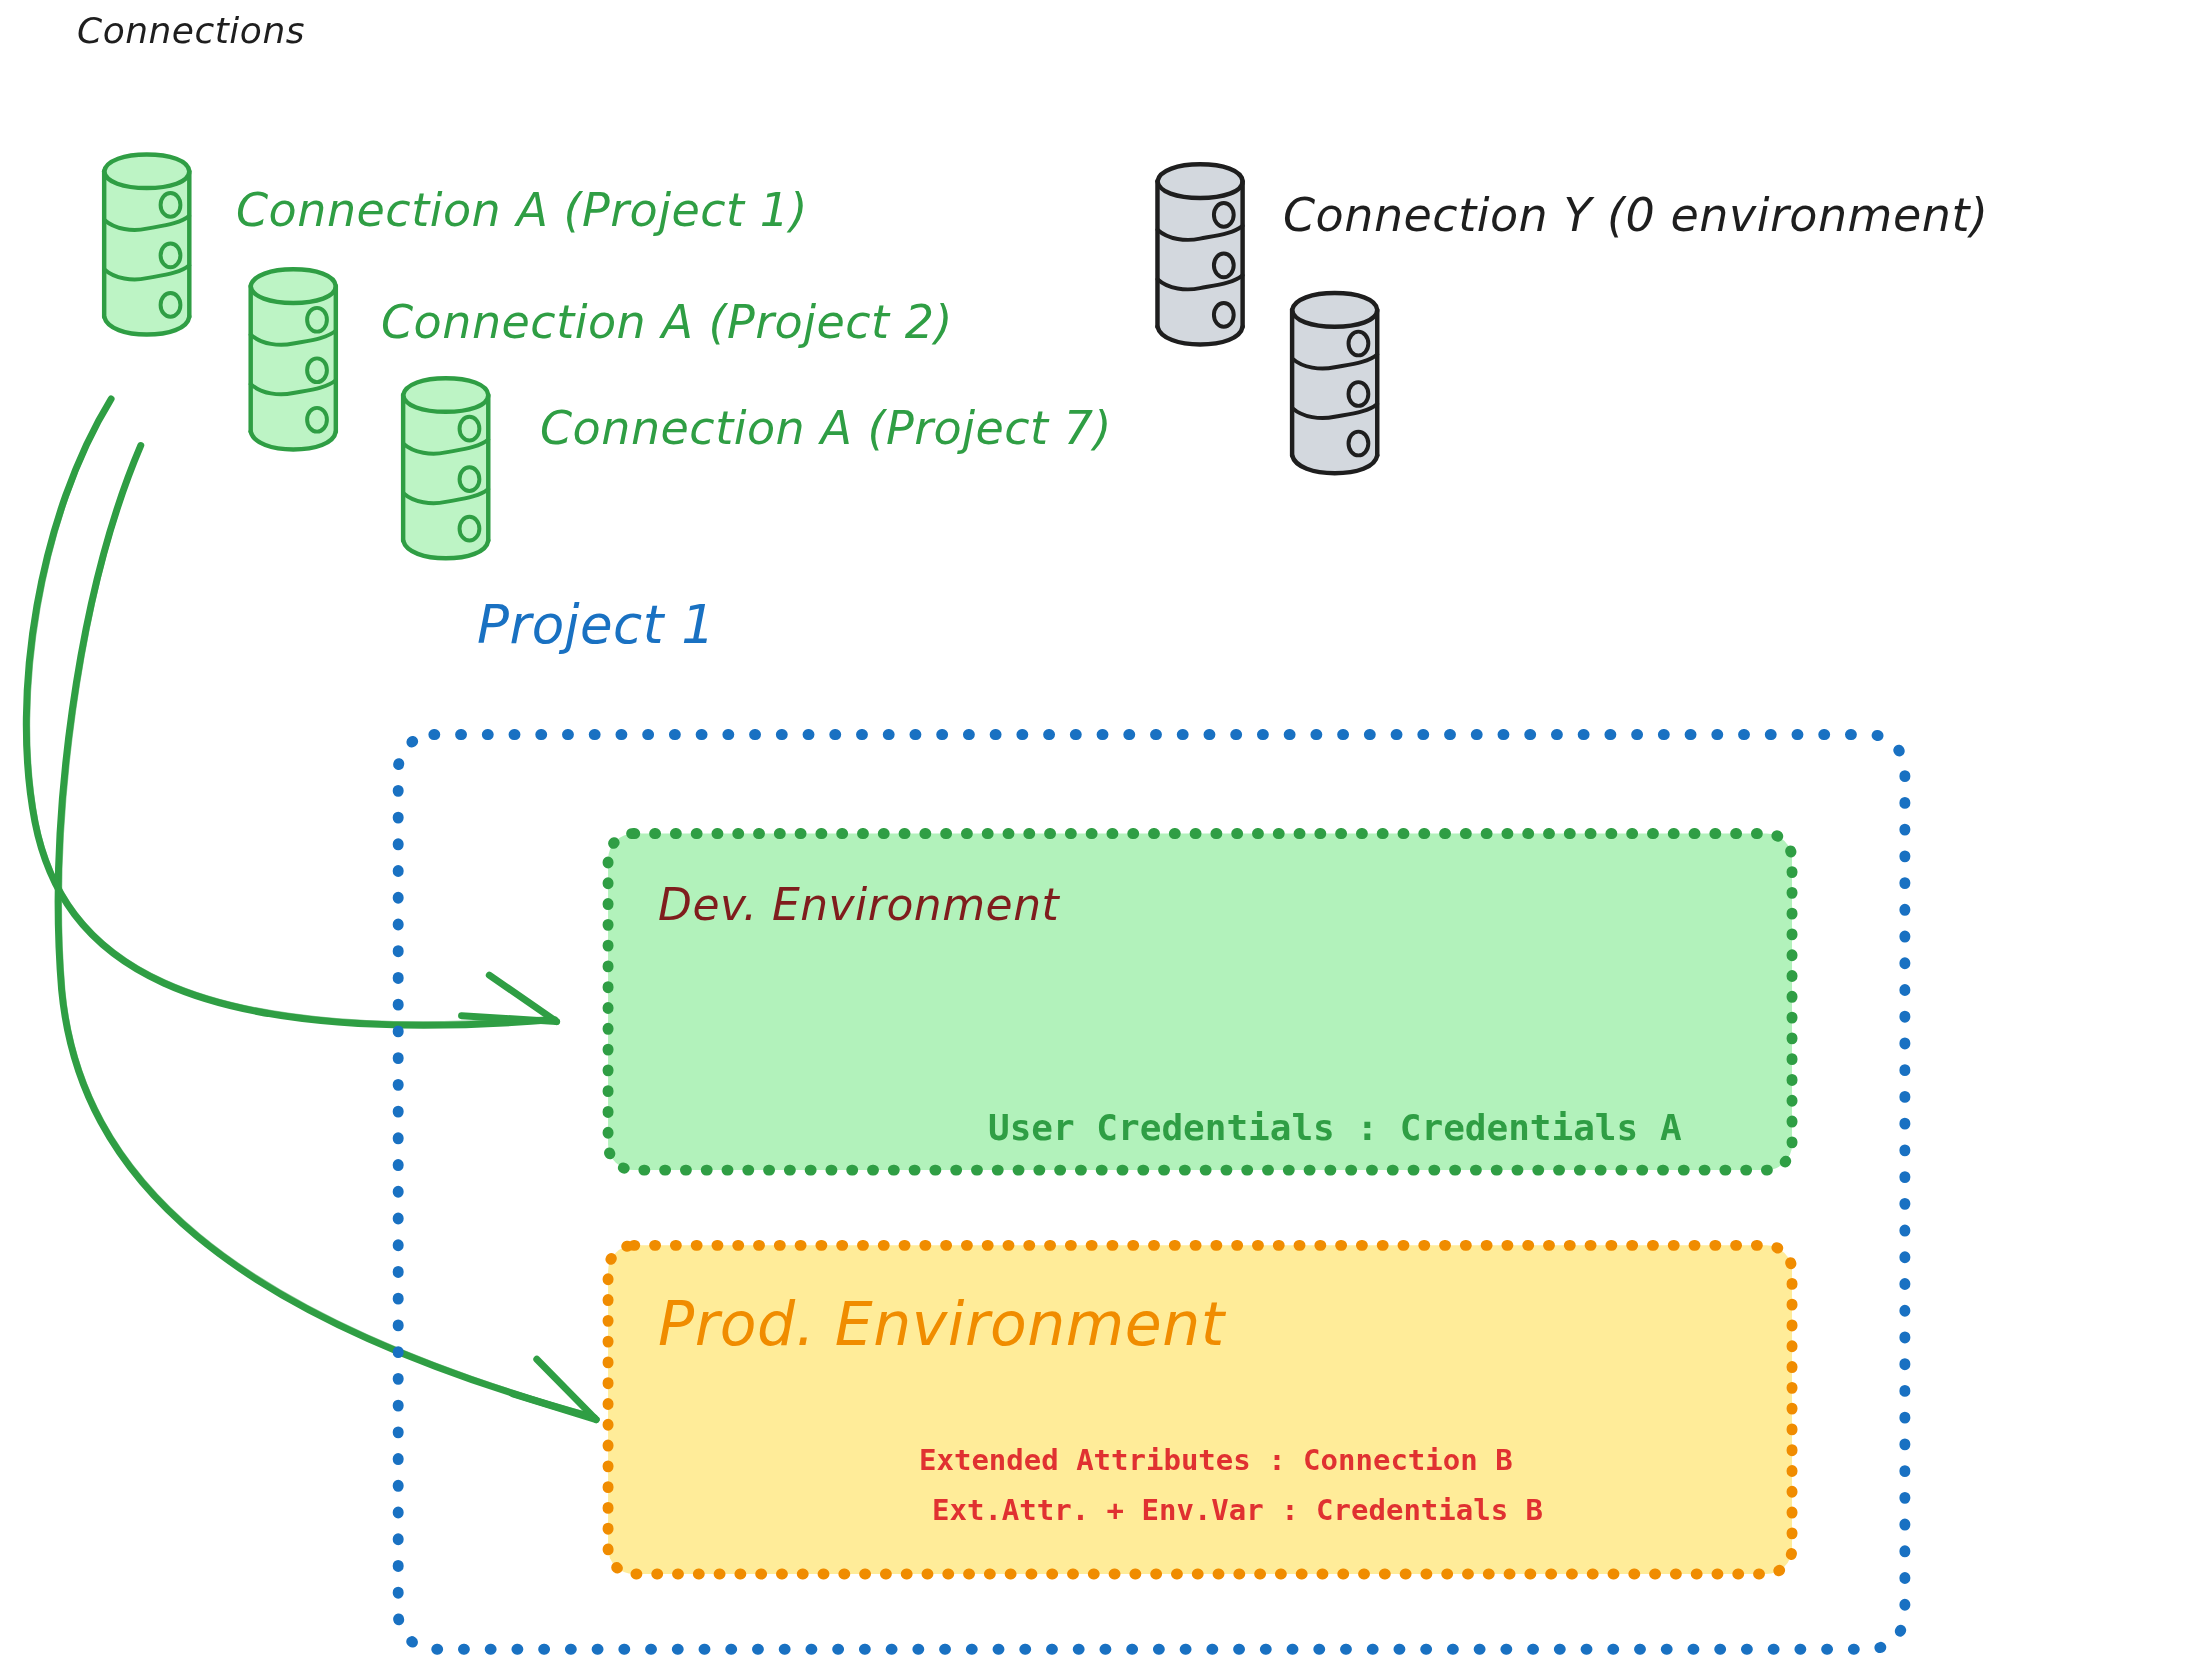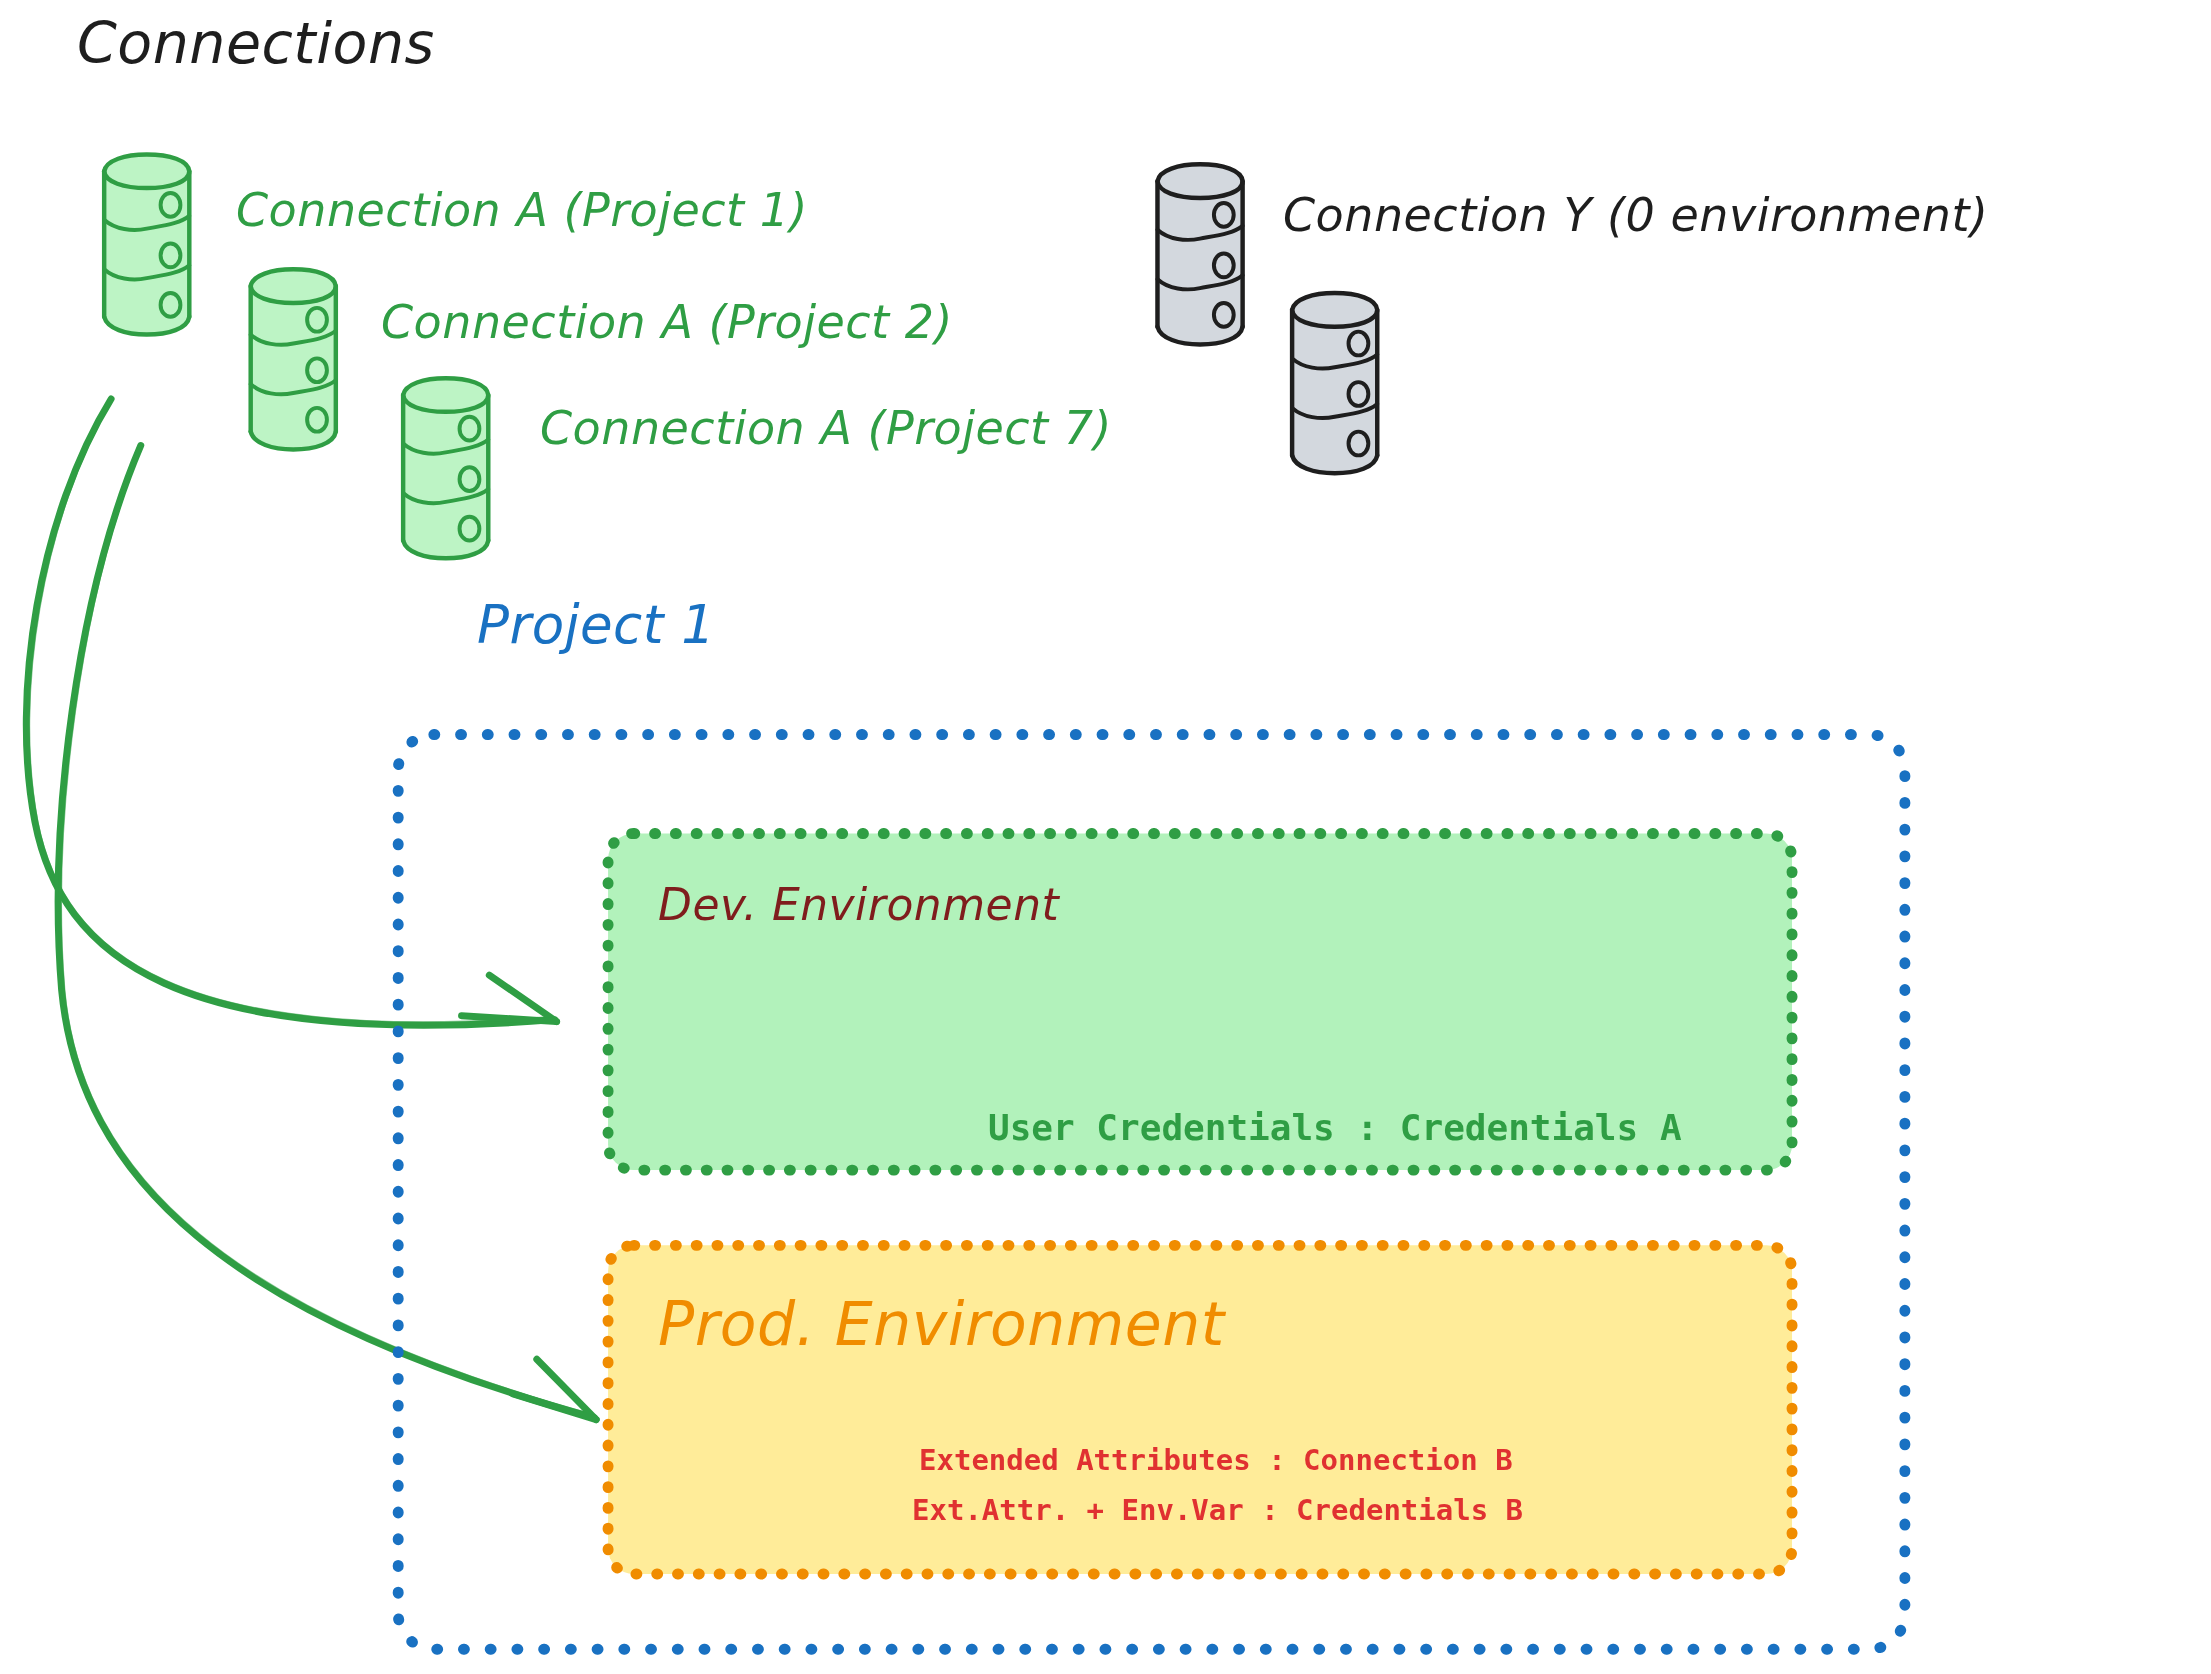--- a/index.html
+++ b/index.html
@@ -34,21 +34,21 @@
     font-family: "DejaVu Sans Mono", monospace;
     font-weight: bold;
     letter-spacing: 0px;
   }
   .lbl {
     position: absolute;
     white-space: pre;
     line-height: 1.18;
   }
   .title-connections {
-    font-size: 57px;
+    font-size: 36px;
     color: #1e1e1e;
   }
   .conn-green {
     font-size: 46px;
     color: #2f9e44;
   }
   .conn-gray {
     font-size: 46px;
     color: #1e1e1e;
   }
@@ -189,16 +189,16 @@
   <div class="lbl hand project-title" style="left:477px; top:594px;">Project 1</div>
 
   <div class="lbl hand env-title-dev" style="left:658px; top:879px;">Dev. Environment</div>
 
   <div class="lbl mono mono-green" style="left:988px; top:1079px;margin-top:28px;">User Credentials : Credentials A</div>
 
   <div class="lbl hand env-title-prod" style="left:658px; top:1289px;">Prod. Environment</div>
 
   <div class="lbl mono mono-red" style="left:919px; top:1443px;">Extended Attributes : Connection B</div>
 
-  <div class="lbl mono mono-red" style="left:912px; top:1493px;">Ext.Attr. + Env.Var : Credentials B</div>
+  <div class="lbl mono mono-red" style="left:932px; top:1493px;">Ext.Attr. + Env.Var : Credentials B</div>
 
 </div>
 
 
 </body></html>

